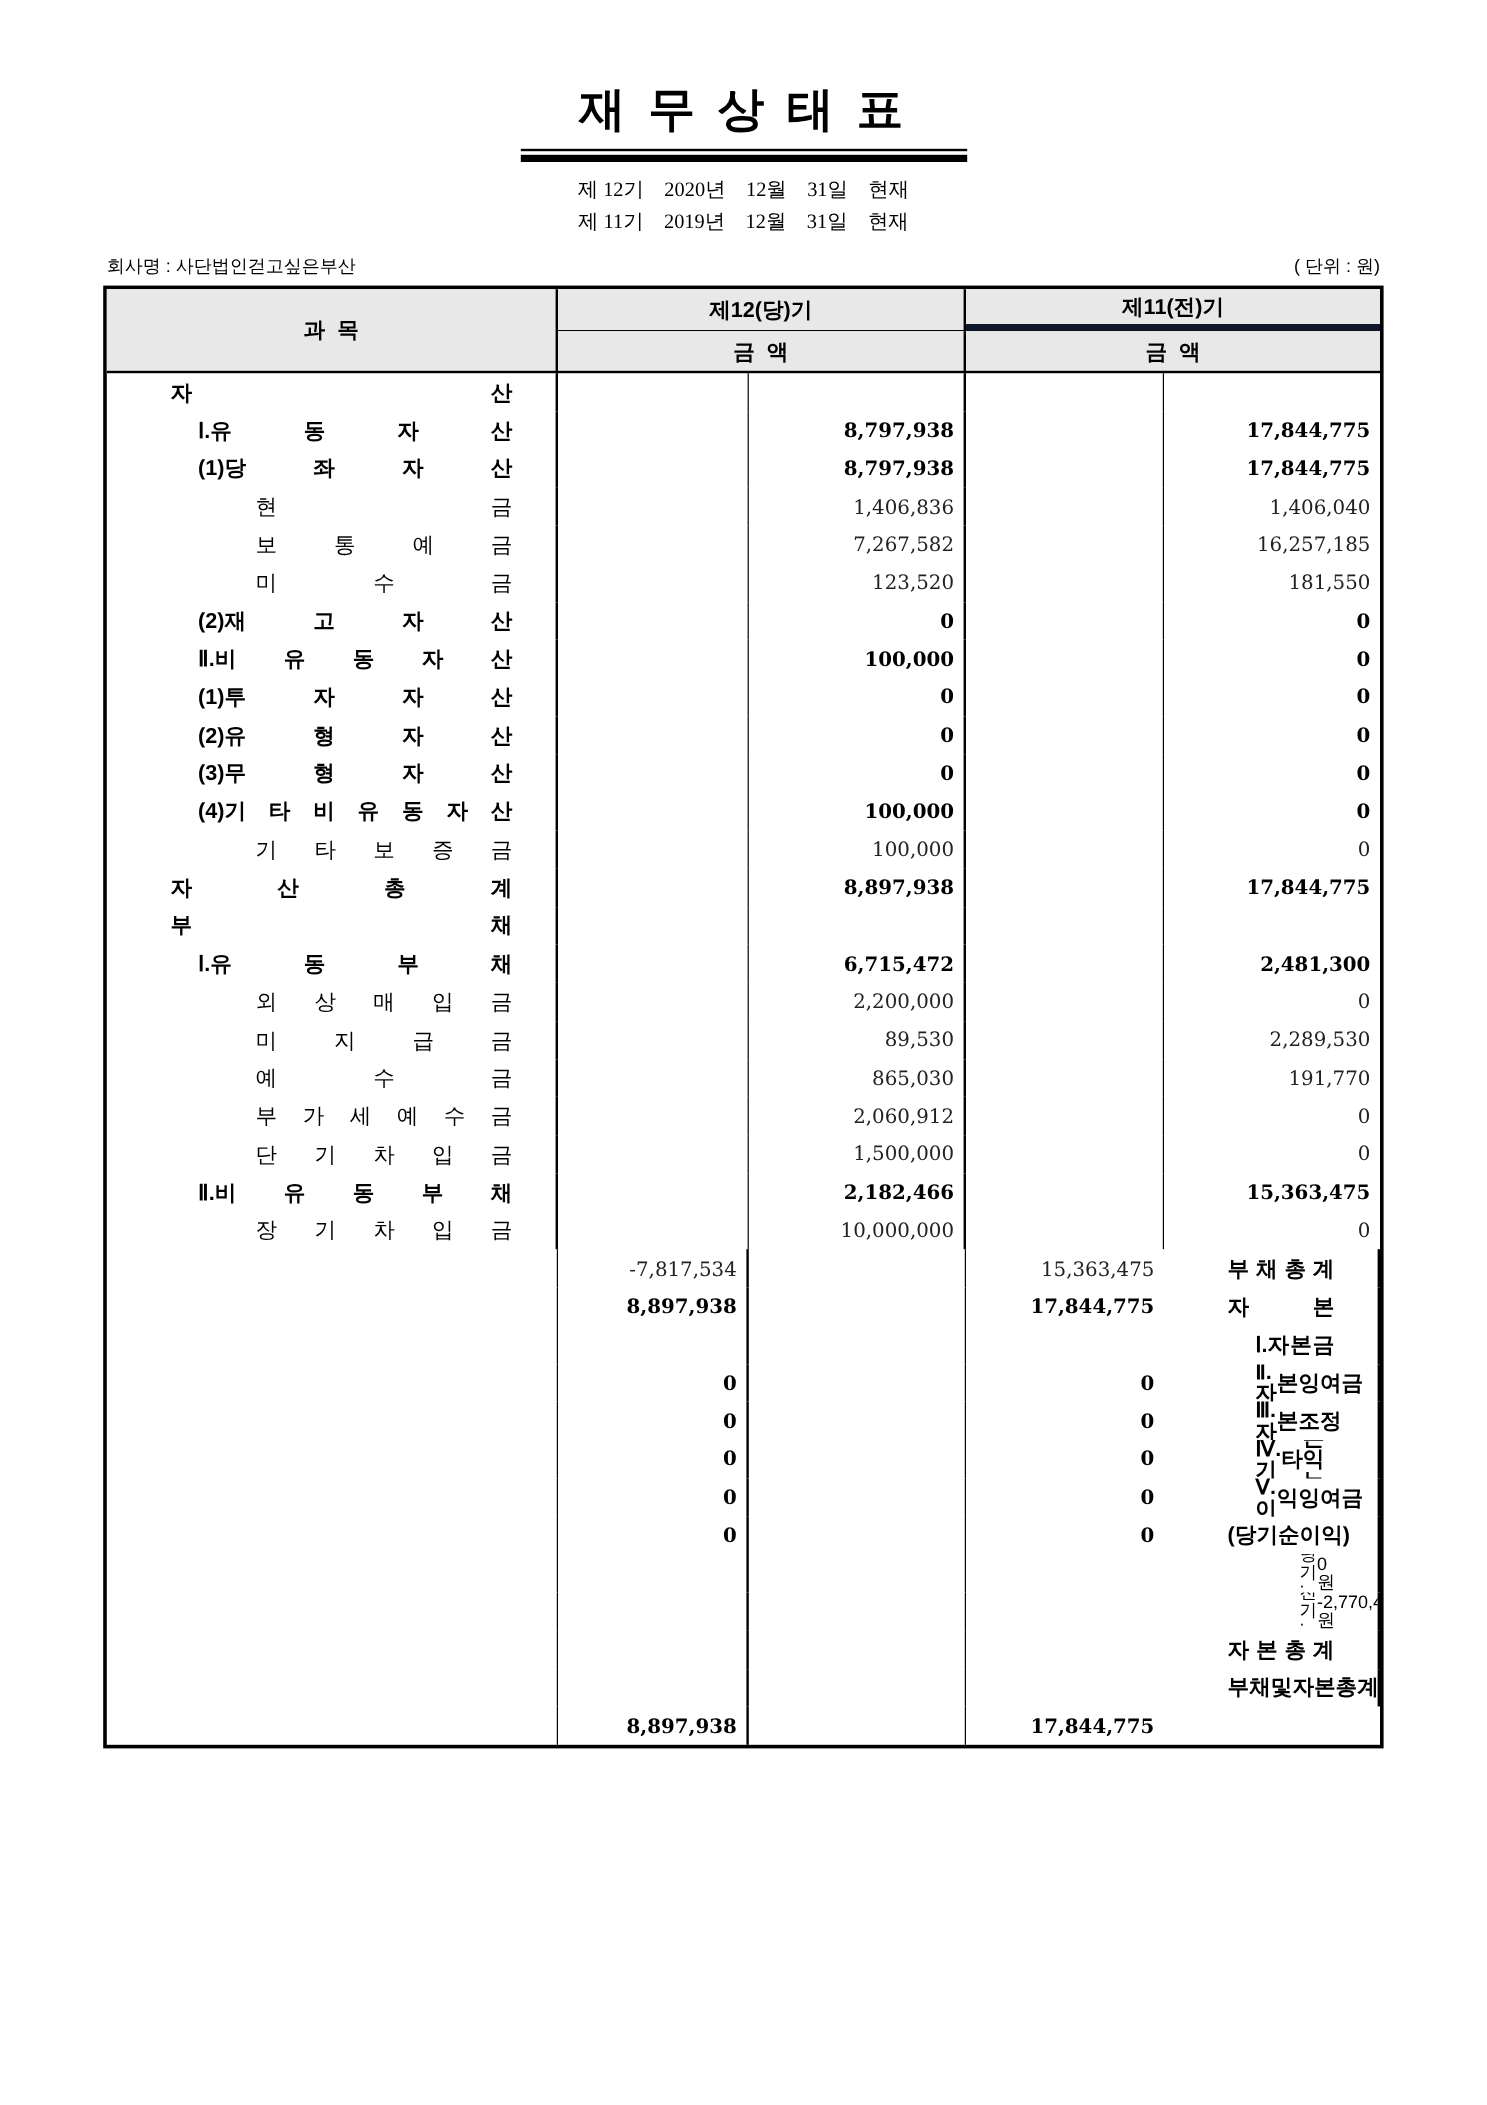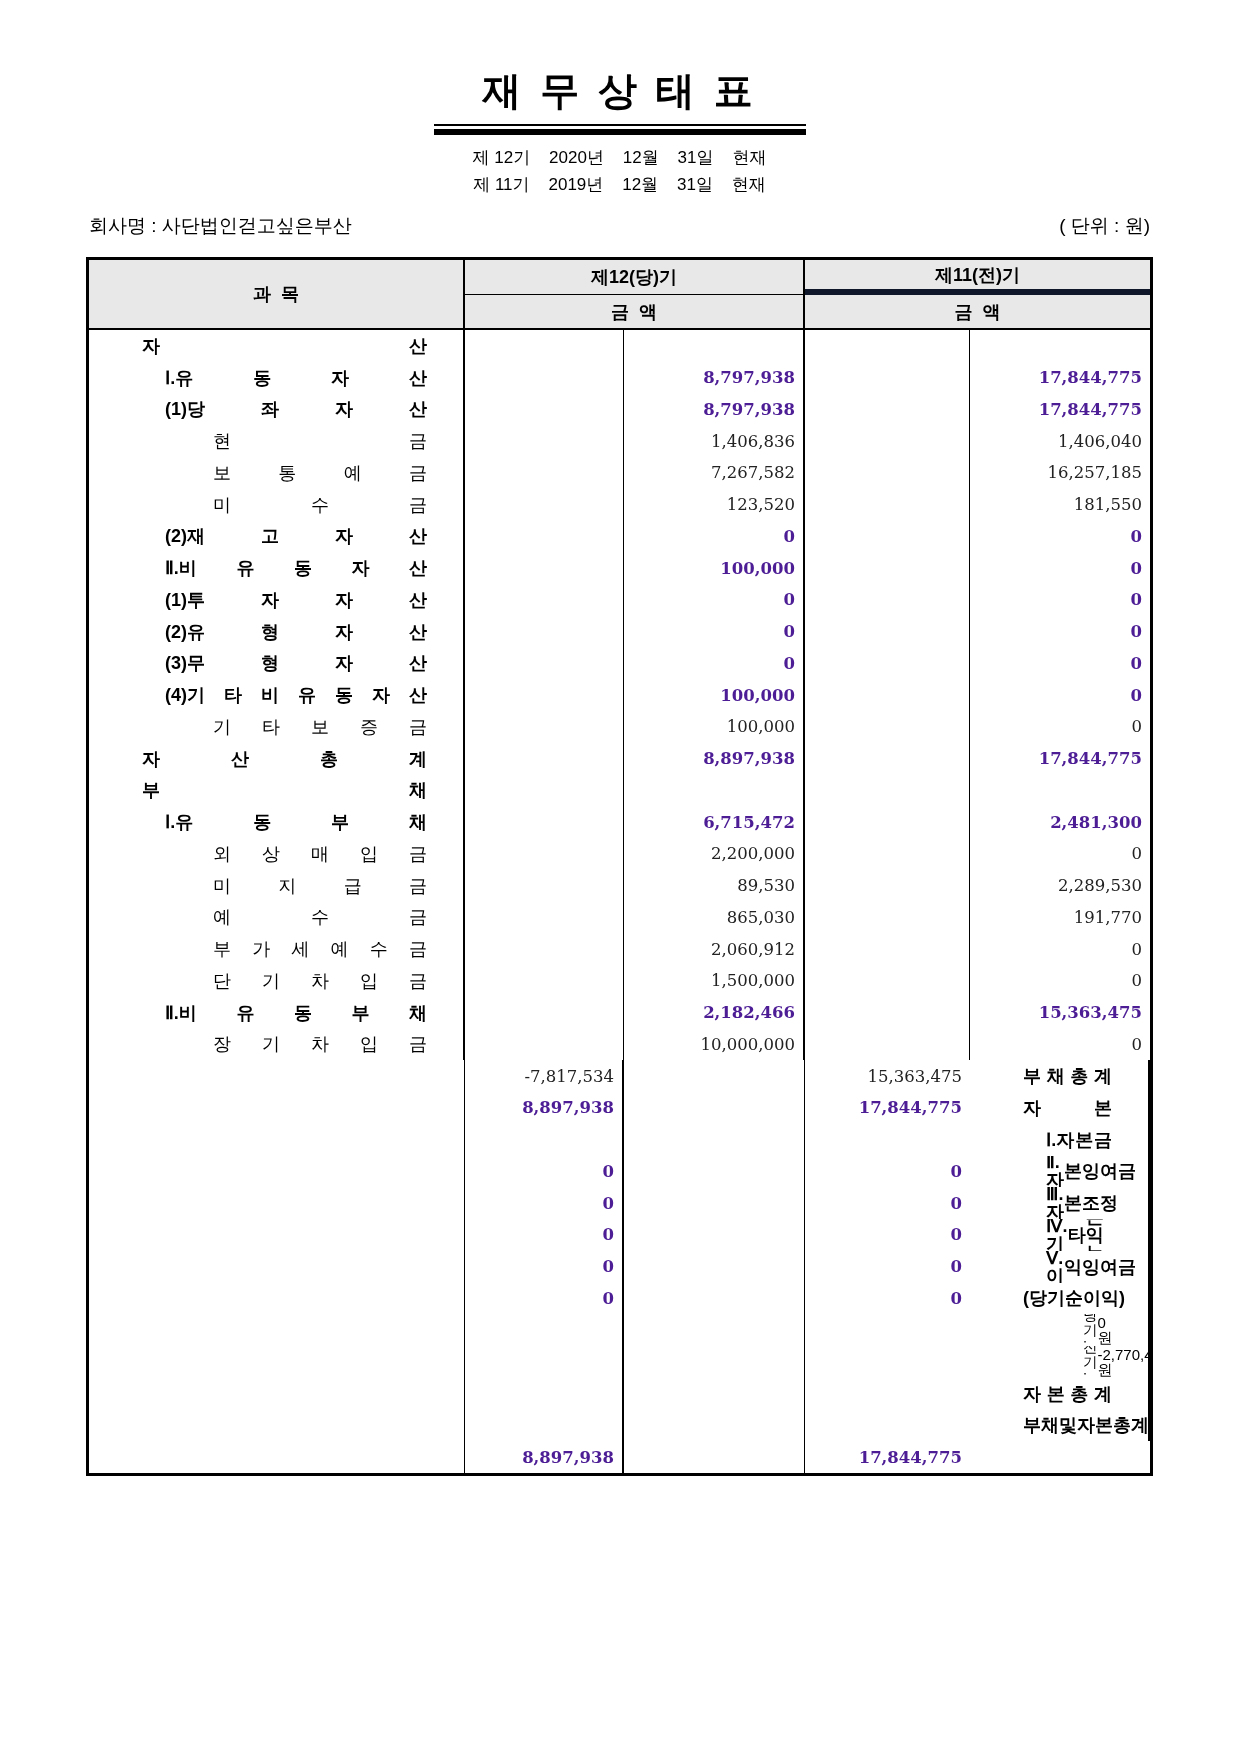--- a/index.html
+++ b/index.html
@@ -9,24 +9,24 @@
     box-sizing:border-box;padding-top:64px;
   }
   .title-wrap{text-align:center;}
   .doc-title{
     font-size:39px;font-weight:bold;letter-spacing:4px;white-space:pre;
     display:inline-block;
   }
   .title-rule-thin{width:372px;margin:6px auto 0;border-top:2px solid #000;height:0;}
   .title-rule-thick{width:372px;margin:3px auto 0;height:6px;background:#000;}
   .period-lines{margin-top:9px;text-align:center;font-size:17px;line-height:27px;}
-  .period-line{white-space:pre;}
+  .period-line{white-space:pre;font-family:Liberation Serif, serif;}
   .company-row{
-    width:1061px;margin:15px auto 18px;display:flex;justify-content:space-between;
-    align-items:flex-end;font-size:19px;
+    width:1061px;margin:15px auto 6px;display:flex;justify-content:space-between;
+    align-items:flex-end;font-size:15px;
   }
   .unit-label{white-space:pre;}
   
   .fin-table{
     width:1061px;margin:0 auto;display:grid;
     grid-template-columns:376px 159px 181px 165px 180px;
     grid-template-rows:35px 35px;
     grid-auto-rows:31.75px;
     border:3px solid #000;
     background:#fff;
@@ -48,21 +48,21 @@
   .just{justify-content:space-between;}
   .ind0{padding-left:53px;}
   .ind1{padding-left:76px;}
   .ind2{padding-left:124px;}
   .b{font-weight:bold;}
   .c-gap{border-right:1px solid #000;}
   .c-amt{
     border-right:2px solid #000;display:flex;align-items:center;justify-content:flex-end;
     padding-right:8px;font-family:"DejaVu Serif",serif;font-size:16.5px;color:#222;
   }
-  .c-amt.b{color:#4c1d95;}
+  .c-amt.b{color:#000000;}
   .c-amt.c-last{border-right:none;}
   .c-note{
     display:flex;align-items:center;justify-content:space-between;
     padding-left:113px;padding-right:51px;font-size:14.5px;color:#000000;
   }
   .note-value{font-family:Liberation Sans, sans-serif;font-size:15px;}
 </style>
 </head>
 <body>
 

